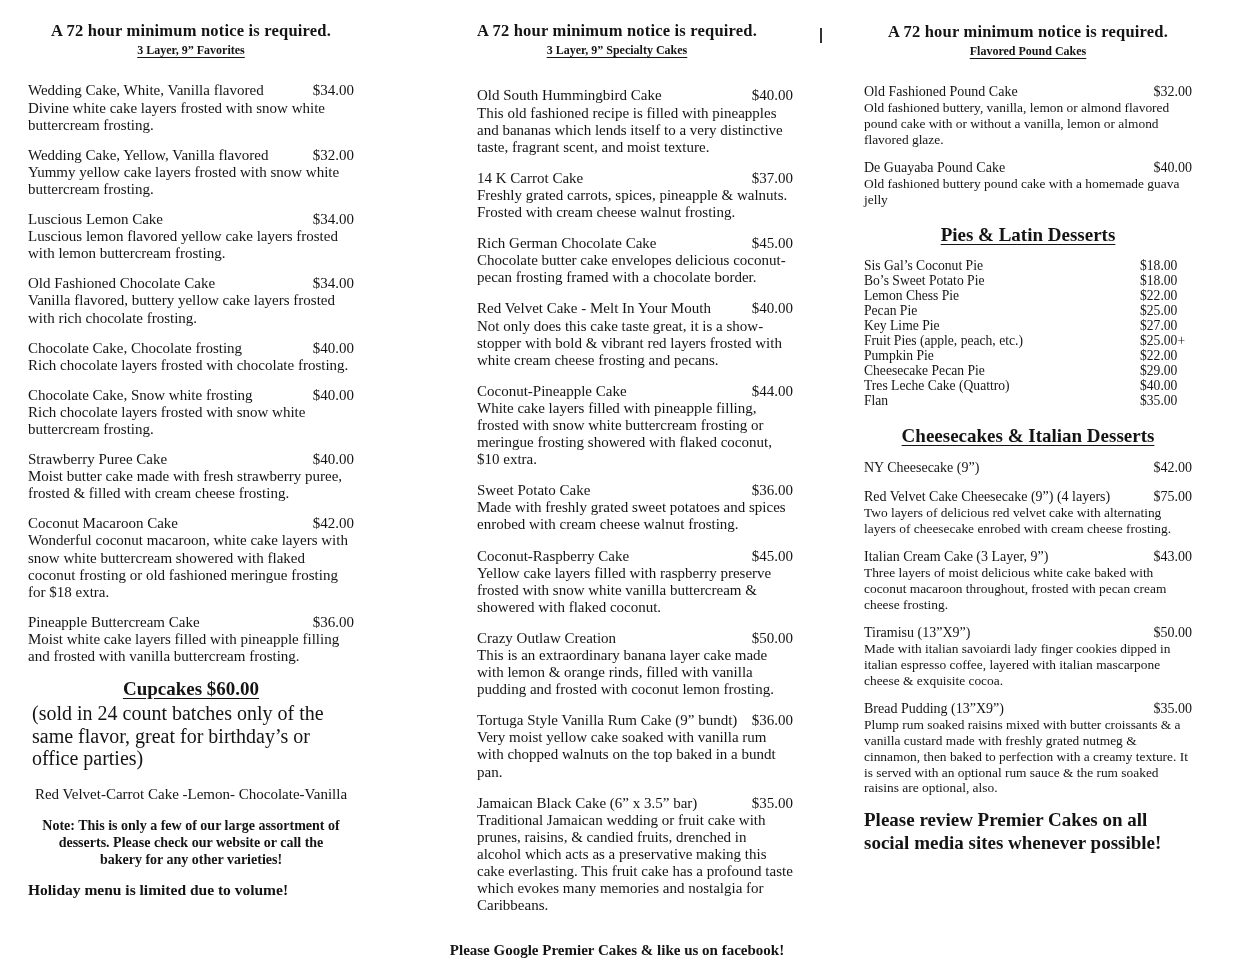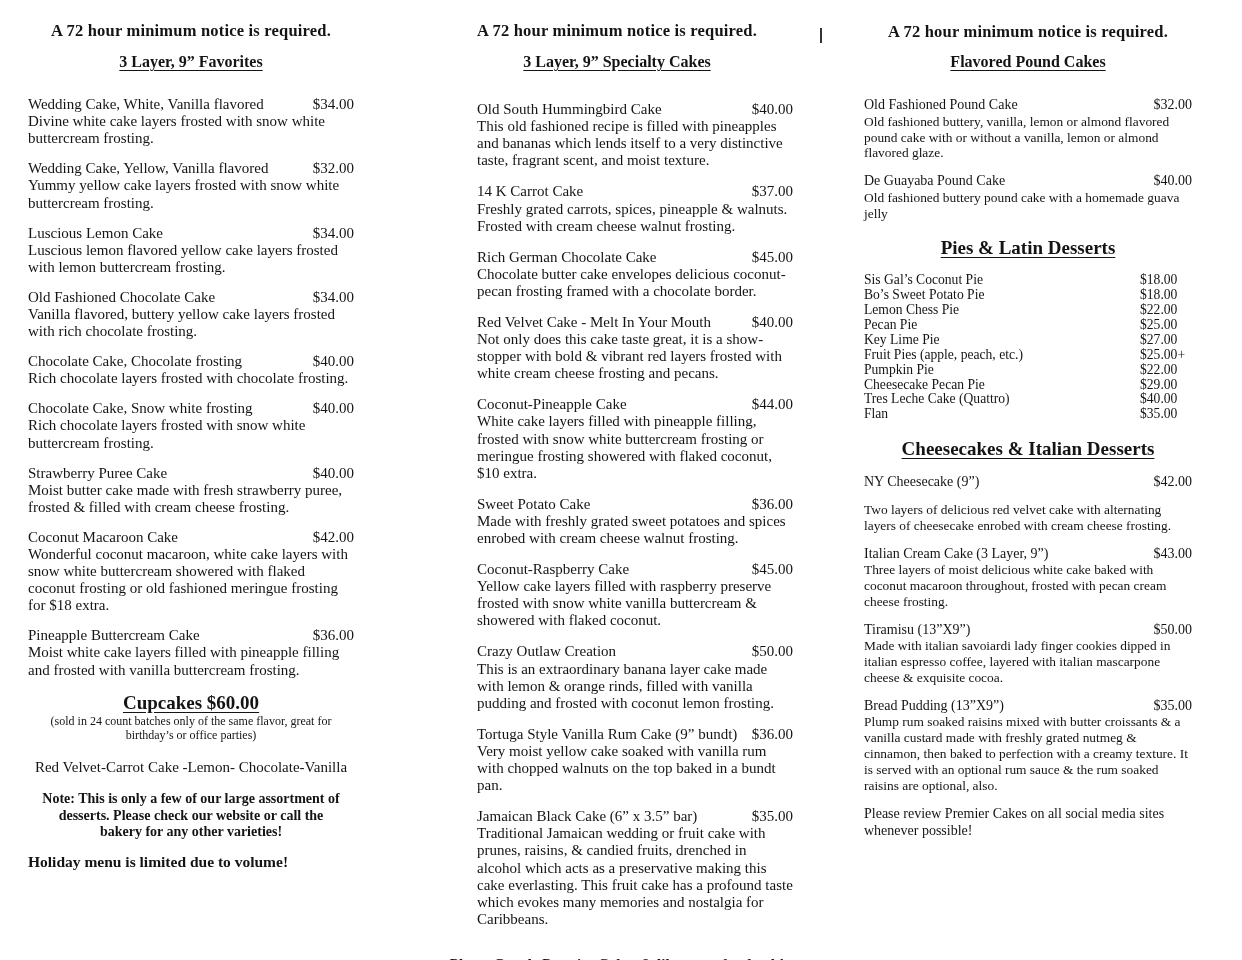--- a/index.html
+++ b/index.html
@@ -11,46 +11,46 @@
   }
   .page { position: relative; display: flex; padding: 22px 0 0 28px; width: 1010px; height: 960px; }
   .fold-mark { position: absolute; left: 820px; top: 28px; width: 2px; height: 15px; background: #333; }
 
   .col { flex: 0 0 auto; }
   .col-1 { width: 326px; margin-right: 87px; font-size: 15px; line-height: 1.14; }
   .col-2 { width: 352px; margin-right: 71px; font-size: 15px; line-height: 1.14; }
   .col-3 { width: 328px; font-size: 14px; line-height: 1.18; }
 
   .notice { font-weight: bold; text-align: center; font-size: 16.5px; letter-spacing: .2px; }
-  .heading { font-weight: bold; text-align: center; font-size: 16px; text-decoration: underline; text-underline-offset: 3px; margin-top: 12px; margin-bottom: 25px; }
+  .heading { font-weight: bold; text-align: center; font-size: 12px; text-decoration: underline; text-underline-offset: 3px; margin-top: 3px; margin-bottom: 25px; }
   .col-2 .heading { margin-bottom: 30px; }
 
   .menu-item { margin-bottom: 13px; }
   .col-2 .menu-item { margin-bottom: 14px; margin-left: 36px; }
   .col-3 .menu-item { margin-bottom: 12px; }
   .item-row { display: flex; justify-content: space-between; align-items: baseline; }
   .item-name { padding-right: 8px; }
   .item-price { white-space: nowrap; }
   .col-3 .item-desc { font-size: 13.4px; }
 
   .cup-heading { font-weight: bold; text-align: center; font-size: 19px; text-decoration: underline; text-underline-offset: 3px; margin-top: 2px; }
-  .cup-sub { text-align: center; font-size: 12px; margin-top: 2px; padding: 0 4px; font-family: Liberation Serif, serif; }
+  .cup-sub { text-align: left; font-size: 20px; margin-top: 2px; padding: 0 4px; font-family: Liberation Serif, serif; }
   .flavors { text-align: center; font-size: 15px; margin-top: 16px; }
   .note { font-weight: bold; text-align: center; font-size: 14px; margin-top: 15px; padding: 0 10px; line-height: 1.2; }
   .holiday { font-weight: bold; font-size: 15.5px; margin-top: 12px; line-height: 1.15; }
   .holiday p { margin: 0; }
 
   .section-heading { font-weight: bold; text-align: center; font-size: 19px; text-decoration: underline; text-underline-offset: 3px; margin: 16px 0 13px 0; }
 
   .pies { font-size: 13.6px; line-height: 1.1; }
   .pies .menu-item { margin-bottom: 0; }
   .pies .item-price { width: 52px; text-align: left; }
 
   .col-footer-center { font-weight: bold; text-align: center; font-size: 15px; margin-top: 28px; }
-  .col-footer-left { font-weight: normal; font-size: 14px; margin-top: 13px; line-height: 1.2; }
+  .col-footer-left { font-weight: bold; font-size: 19px; margin-top: 13px; line-height: 1.2; }
 </style>
 </head>
 <body>
 
 <div class="page">
   <div class="fold-mark"></div>
 
   <div class="col col-1">
     <div class="notice">A 72 hour minimum notice is required.</div>
     <div class="heading">3 Layer,  9”  Favorites</div>
@@ -292,20 +292,24 @@
     <div class="items">
         <div class="menu-item">
           <div class="item-row">
             <span class="item-name">NY Cheesecake (9”)</span>
             <span class="item-price">$42.00</span>
           </div>
         </div>
         <div class="menu-item">
         </div>
         <div class="menu-item">
+          <div class="item-row">
+            <span class="item-name">Red Velvet Cake Cheesecake (9”) (4 layers)</span>
+            <span class="item-price">$75.00</span>
+          </div>
           <div class="item-desc">Two layers of delicious red velvet cake with alternating layers of cheesecake enrobed with cream cheese frosting.</div>
         </div>
         <div class="menu-item">
           <div class="item-row">
             <span class="item-name">Italian Cream Cake (3 Layer, 9”)</span>
             <span class="item-price">$43.00</span>
           </div>
           <div class="item-desc">Three layers of moist delicious white cake baked with coconut macaroon throughout, frosted with pecan cream cheese frosting.</div>
         </div>
         <div class="menu-item">

